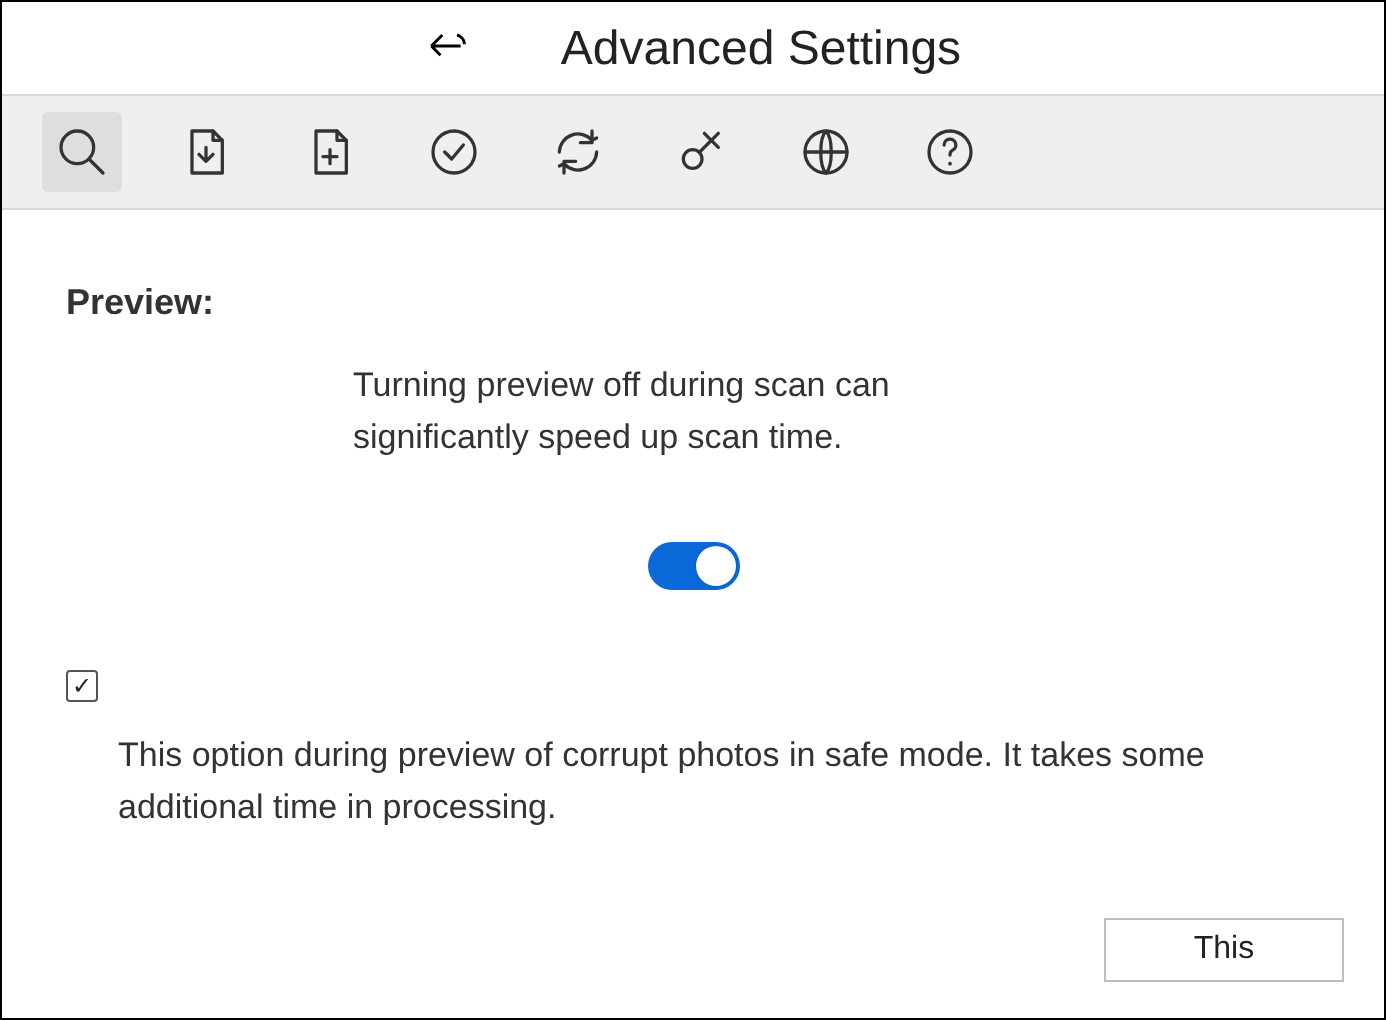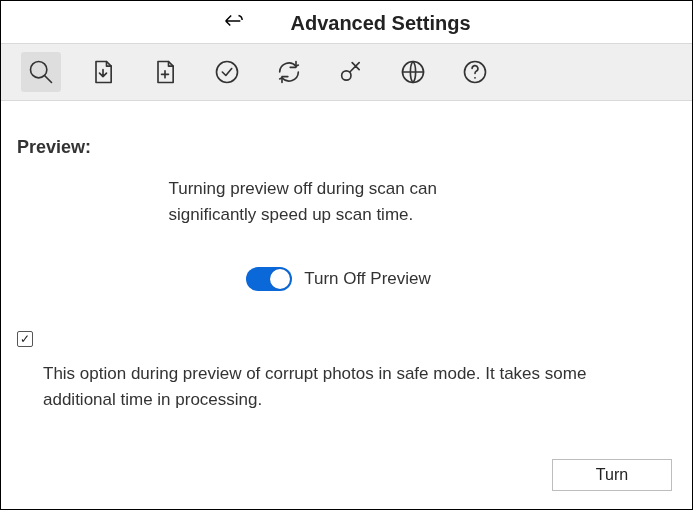--- a/index.html
+++ b/index.html
@@ -14,22 +14,22 @@
       color: #222;
     }
     .titlebar {
       display: flex;
       align-items: center;
       justify-content: center;
       padding: 10px 0 8px;
       gap: 10px;
     }
     .titlebar .title {
-      font-weight: 700;
-      font-size: 20px;
+      font-weight: 400;
+      font-size: 24px;
       margin-left: 36px;
     }
     .titlebar .back svg { width: 22px; height: 20px; stroke: #000; fill: none; stroke-width: 1.6; }
     .toolbar {
       display: flex;
       align-items: center;
       gap: 22px;
       background: #efefef;
       border-top: 1px solid #d9d9d9;
       border-bottom: 1px solid #d9d9d9;
@@ -37,21 +37,21 @@
     }
     .tool {
       width: 40px; height: 40px;
       display: flex; align-items: center; justify-content: center;
       border-radius: 3px;
     }
     .tool.active { background: #dedede; }
     .tool svg { width: 28px; height: 28px; stroke: #333; fill: none; stroke-width: 1.4; stroke-linecap: round; stroke-linejoin: round; }
     .content {
       flex: 1;
-      padding: 36px 32px 10px 16px;
+      padding: 36px 32px 10px 32px;
       font-size: 17px;
       color: #333;
       position: relative;
     }
     .section-title { font-weight: 700; margin-bottom: 18px; font-size: 18px; }
     .row {
       display: flex;
       align-items: center;
       justify-content: space-between;
       gap: 40px;
@@ -157,25 +157,24 @@
 
 <div class="content">
   <div class="section-title">Preview:</div>
 
   <div class="row">
     <div class="desc">Turning preview off during scan can significantly speed up scan time.</div>
     <div class="toggle-wrap">
       <div class="toggle">
         <div class="knob"></div>
       </div>
-      <span>Turn Off Preview</span>
     </div>
   </div>
 
   <div class="check-row">
     <div class="checkbox">✓</div>
   </div>
   <div class="sub-desc">This option during preview of corrupt photos in safe mode. It takes some additional time in processing.</div>
 </div>
 
 <div class="footer">
-  <div class="close-btn">Turn</div>
+  <div class="close-btn">This</div>
 </div>
 
 </body></html>

